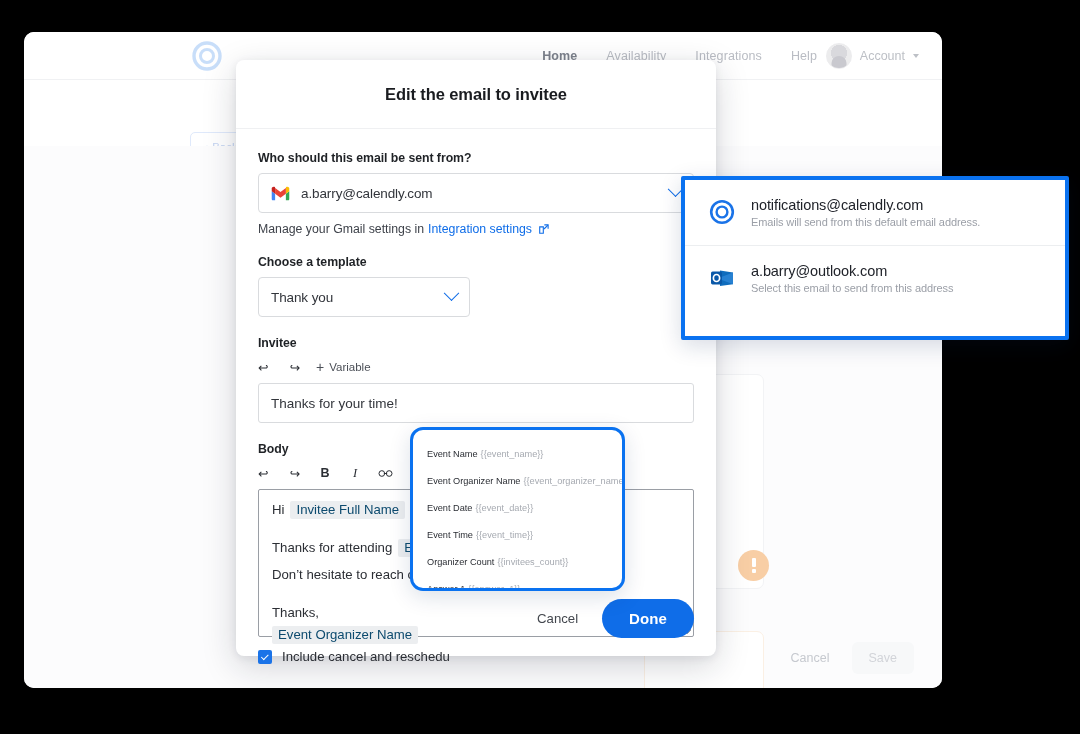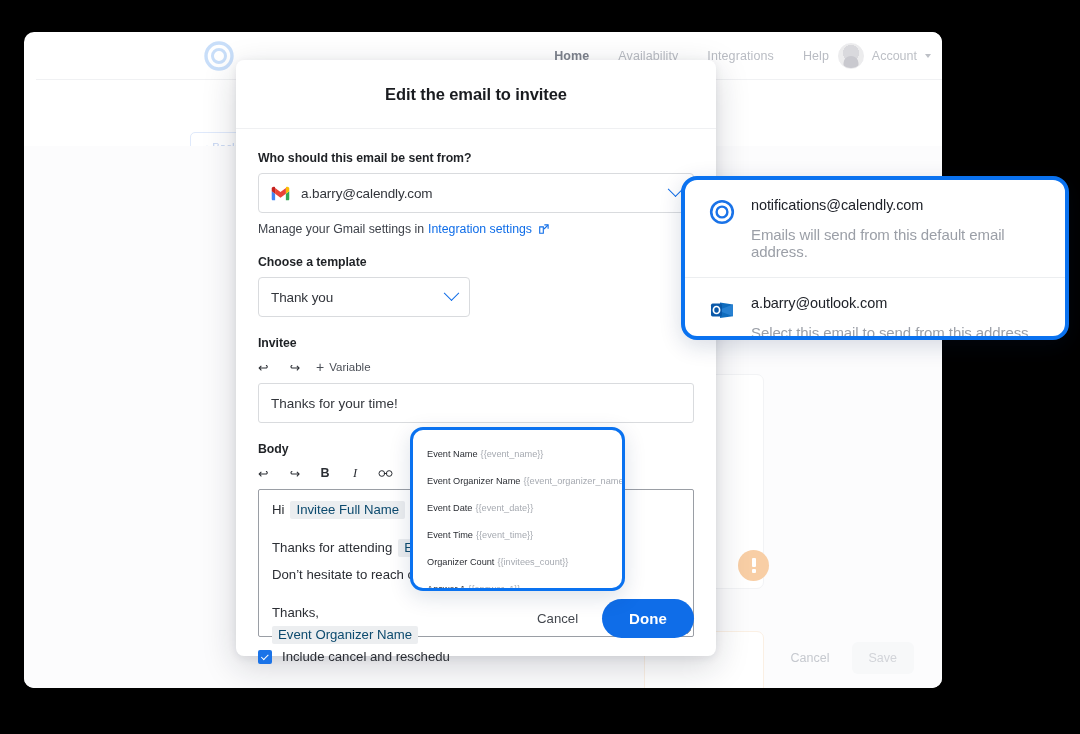--- a/index.html
+++ b/index.html
@@ -13,21 +13,21 @@
   
   .app-window {
     position: absolute;
     left: 24px; top: 32px;
     width: 918px; height: 656px;
     background: #ffffff;
     border-radius: 10px;
     overflow: hidden;
   }
   .app-nav {
-    position: absolute; left: 12px; top: 0;
+    position: absolute; left: 0; top: 0;
     width: 100%; height: 48px;
     background: #ffffff;
     border-bottom: 1px solid #f0f1f3;
     display: flex; align-items: center; padding-left: 28px;
   }
   .calendly-logo-wrap {
     position: absolute; left: 167px; top: 8px;
     width: 32px; height: 32px;
     opacity: .55;
   }
@@ -224,33 +224,33 @@
   .btn-done {
     background: #0f6de8; color: #fff; font-size: 15px; font-weight: 700;
     border-radius: 20px; padding: 11px 27px; letter-spacing: .1px;
   }
 
   
   .sender-popup {
     position: absolute; left: 681px; top: 176px;
     width: 388px; height: 164px;
     background: #ffffff;
-    border: 4px solid #0a72f0; border-radius: 16px;
+    border: 4px solid #0a72f0; border-radius: 2px;
     z-index: 40;
     box-shadow: 0 6px 22px rgba(10,40,90,.16);
     overflow: hidden;
   }
   .sp-item {
     display: flex; align-items: flex-start; gap: 16px;
     padding: 17px 22px 17px 24px;
   }
   .sp-item + .sp-item { border-top: 1px solid #eceef0; }
   .sp-ico { width: 26px; height: 26px; flex: none; margin-top: 2px; }
   .sp-title { font-size: 14.5px; color: #20232a; letter-spacing: -.1px; }
-  .sp-sub { font-size: 15px; color: #9b9fa7; margin-top: 13px; letter-spacing: -.1px; }
+  .sp-sub { font-size: 11px; color: #9b9fa7; margin-top: 3px; letter-spacing: -.1px; }
 
   
   .var-popup {
     position: absolute; left: 410px; top: 427px;
     width: 215px; height: 164px;
     background: #ffffff;
     border: 3.5px solid #0a72f0; border-radius: 13px;
     z-index: 45;
     box-shadow: 0 6px 22px rgba(10,40,90,.14);
     padding: 12px 0 0 0; overflow: hidden;

